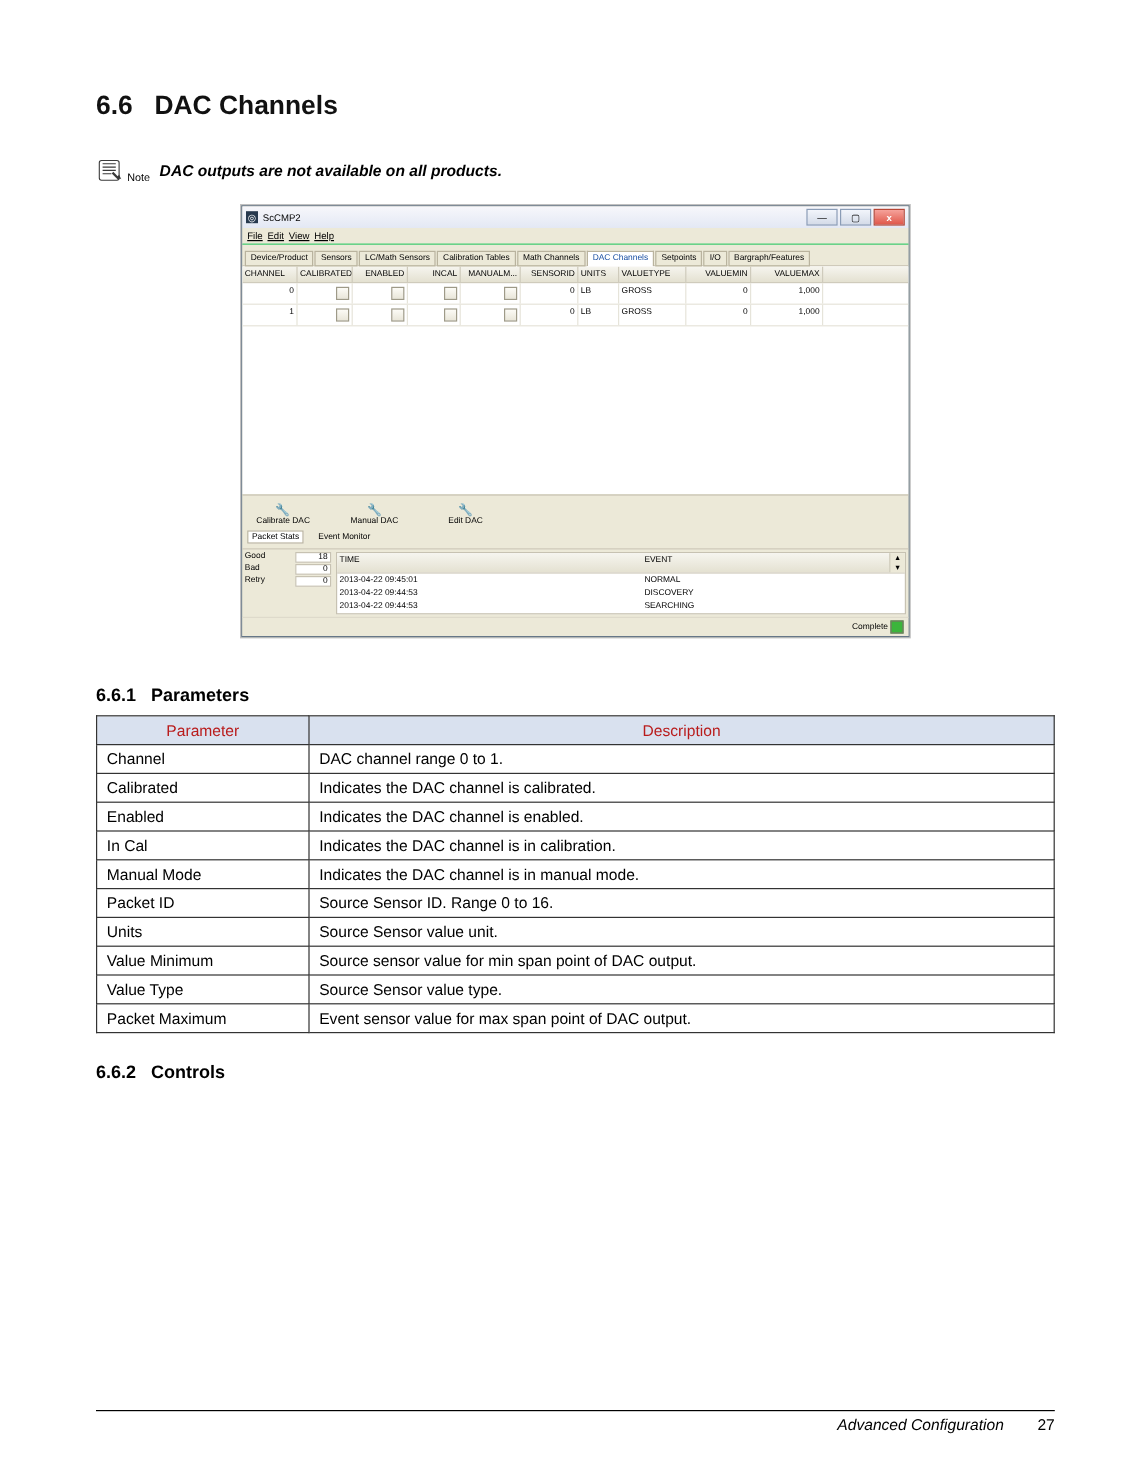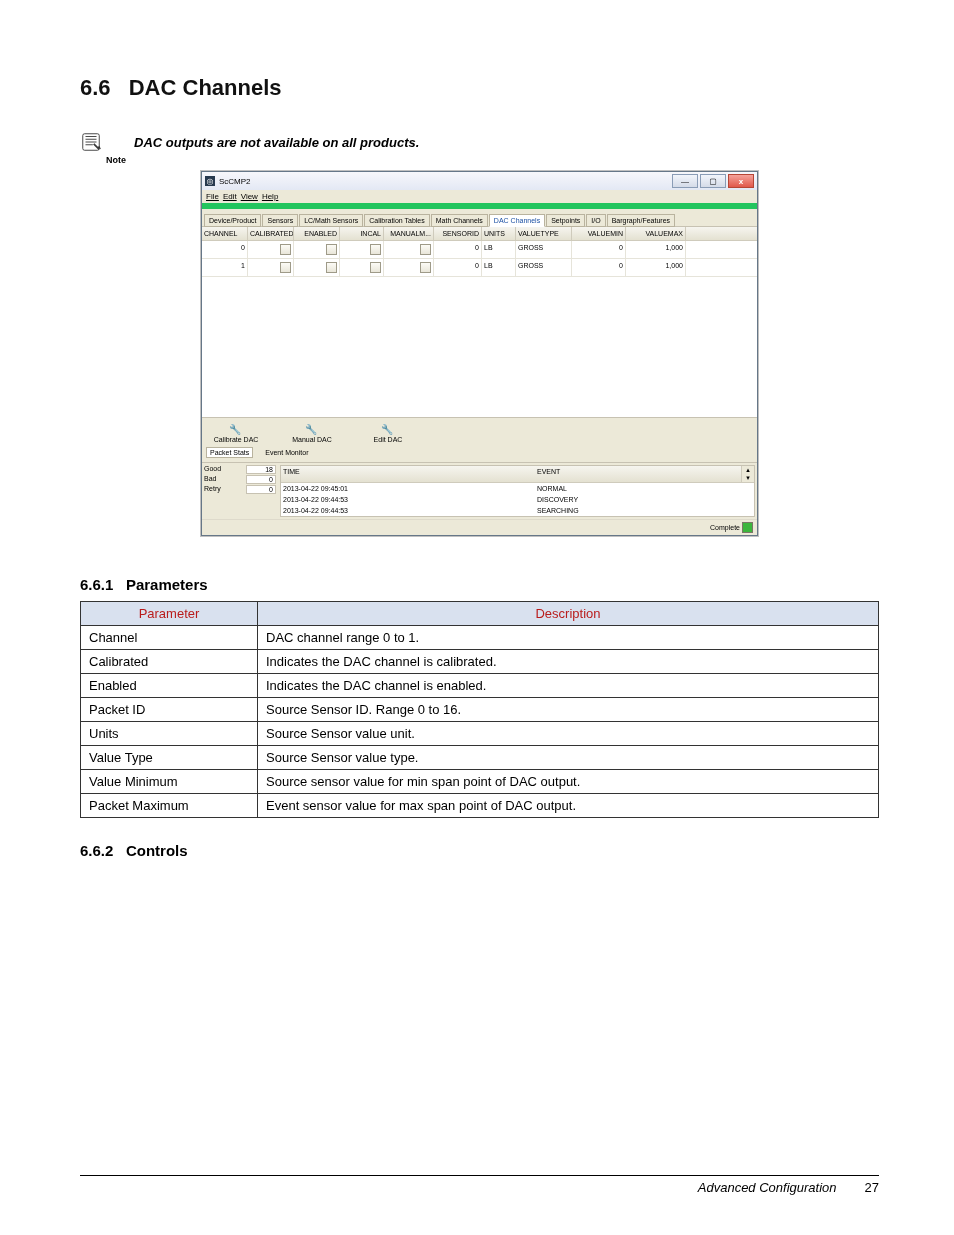--- a/index.html
+++ b/index.html
@@ -32,23 +32,23 @@
     display: flex;
     align-items: center;
     gap: 4px;
   }
   .note-icon {
     width: 22px;
     height: 22px;
   }
   .note-label {
     font-size: 9px;
-    font-weight: 700;
+    font-weight: 400;
     position: relative;
-    top: 18px;
+    top: 6px;
     margin-right: 4px;
   }
   .note-text {
     font-style: italic;
     font-weight: 700;
     font-size: 13px;
     font-family: Arial, Helvetica, sans-serif;
   }
 
   
@@ -87,21 +87,21 @@
     border: 1px solid #8a9cb6;
     background: linear-gradient(#f2f5fb,#d4dbe8);
     font-size: 8px;
   }
   .winbtn.close { background: linear-gradient(#f5a29a,#e0584b); border-color:#b64535; color:#fff; font-weight:700;}
   .menubar {
     display: flex;
     gap: 4px;
     padding: 2px 4px;
     background: #ece9d8;
-    border-bottom: 6px solid #22c55e;
+    border-bottom: 1px solid #22c55e;
     font-size: 8px;
     text-decoration: underline;
     color: #000;
   }
   .menubar span { text-decoration: none; }
   .tabs-row {
     display: flex;
     padding: 4px 2px 0 2px;
     background: #ece9d8;
     border-bottom: 1px solid #c7c2b2;
@@ -438,34 +438,42 @@
         </tr>
         <tr>
           <td>Calibrated</td>
           <td>Indicates the DAC channel is calibrated.</td>
         </tr>
         <tr>
           <td>Enabled</td>
           <td>Indicates the DAC channel is enabled.</td>
         </tr>
         <tr>
+          <td>In Cal</td>
+          <td>Indicates the DAC channel is in calibration.</td>
+        </tr>
+        <tr>
+          <td>Manual Mode</td>
+          <td>Indicates the DAC channel is in manual mode.</td>
+        </tr>
+        <tr>
           <td>Packet ID</td>
           <td>Source Sensor ID. Range 0 to 16.</td>
         </tr>
         <tr>
           <td>Units</td>
           <td>Source Sensor value unit.</td>
         </tr>
         <tr>
+          <td>Value Minimum</td>
+          <td>Source sensor value for min span point of DAC output.</td>
+        </tr>
+        <tr>
           <td>Value Type</td>
           <td>Source Sensor value type.</td>
-        </tr>
-        <tr>
-          <td>Value Minimum</td>
-          <td>Source sensor value for min span point of DAC output.</td>
         </tr>
         <tr>
           <td>Packet Maximum</td>
           <td>Event sensor value for max span point of DAC output.</td>
         </tr>
       </tbody>
   </table>
 
   <h2 class="subsection" style="margin-top:24px;">
     <span>6.6.2</span>

